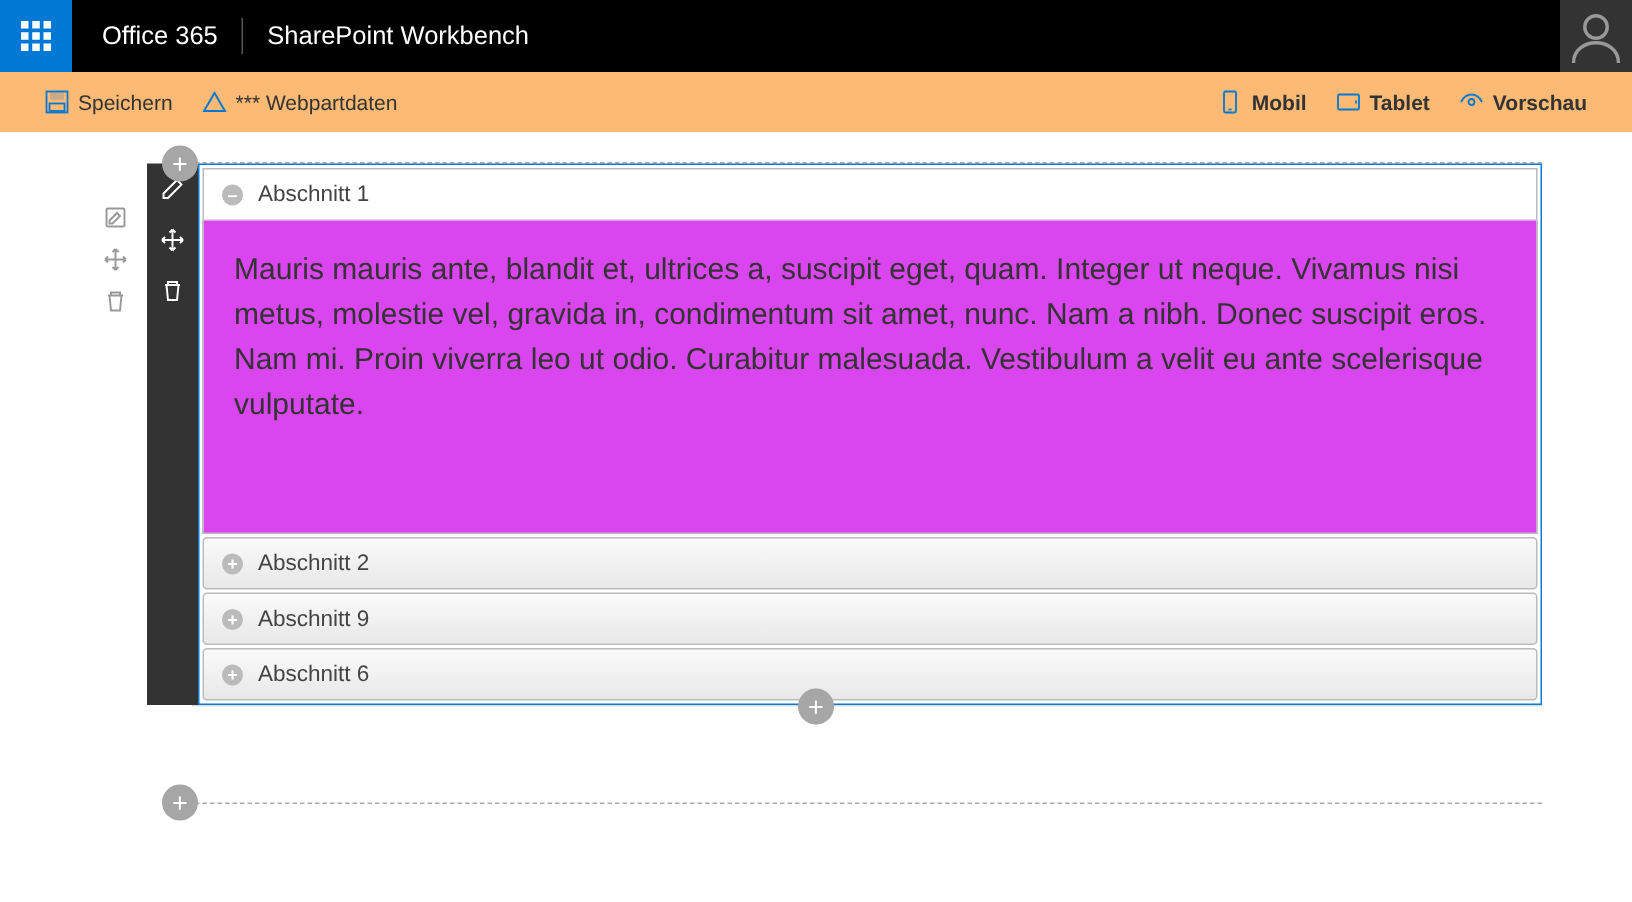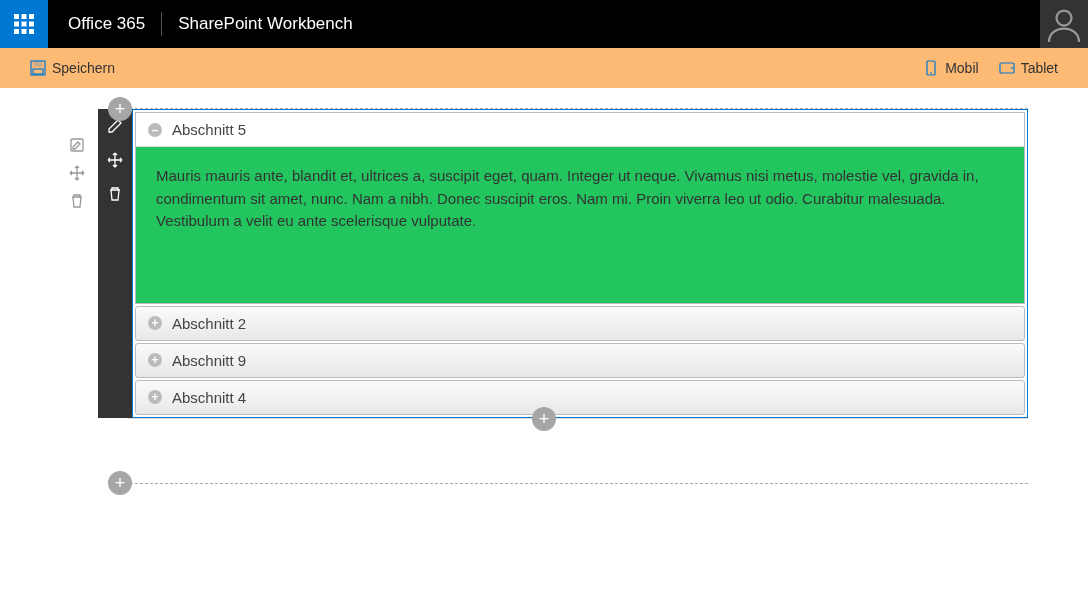--- a/index.html
+++ b/index.html
@@ -15,41 +15,41 @@
 .spacer { flex: 1; }
 .avatar { width: 48px; height: 48px; background: #333; display: flex; align-items: center; justify-content: center; }
 .avatar svg { width: 36px; height: 36px; }
 
 
 .cmdbar { height: 40px; display: flex; align-items: center; padding: 0 20px; background: #fdba74; }
 .cmdbtn { display: flex; align-items: center; gap: 6px; padding: 0 10px; height: 32px; font-size: 14px; color: #333; cursor: pointer; }
 .cmdbtn .ic { display: inline-flex; align-items: center; justify-content: center; width: 16px; height: 16px; }
 .cmdbtn svg { width: 16px; height: 16px; }
 .cmdspacer { flex: 1; }
-.cmdright { display: flex; }
+.cmdright { display: flex; font-weight: bold; }
 
 
 .canvas { padding: 20px 60px 0; }
 .canvas-inner { position: relative; }
 .dashed-top { border-top: 1px dashed #aaa; position: relative; height: 1px; margin-left: 60px; }
 .add-btn { position: absolute; left: -12px; top: -12px; width: 24px; height: 24px; border-radius: 50%; background: #a6a6a6; color: #fff; display: flex; align-items: center; justify-content: center; font-size: 18px; line-height: 1; cursor: pointer; }
 
 .side-tools { width: 34px; display: flex; flex-direction: column; align-items: center; gap: 12px; padding-top: 28px; color: #999; }
 .side-tools svg { width: 16px; height: 16px; cursor: pointer; }
 
 .dark-tools { width: 34px; background: #333; display: flex; flex-direction: column; align-items: center; gap: 0; margin-left: 4px; }
 .dark-tools .dtool { width: 34px; height: 34px; display: flex; align-items: center; justify-content: center; color: #fff; cursor: pointer; }
 .dark-tools svg { width: 16px; height: 16px; }
 
 .webpart-wrap { flex: 1; border: 1px solid #0078d4; padding: 2px; margin-left: 0; position: relative; }
 .accordion { }
 .acc-header { border: 1px solid #bbb; background: #f0f0f0; background-image: linear-gradient(#fafafa,#e8e8e8); padding: 8px 12px; font-size: 15px; color: #444; display: flex; align-items: center; gap: 10px; cursor: pointer; }
 .acc-header.expanded { background: #fff; background-image: none; border-bottom: 1px solid #ddd; }
 .acc-toggle { width: 14px; height: 14px; border-radius: 50%; background: #bbb; color: #fff; font-size: 12px; line-height: 14px; text-align: center; font-weight: bold; }
-.acc-body { border: 1px solid #bbb; border-top: none; padding: 18px 20px 70px 20px; font-size: 15px; color: #333; line-height: 1.5; background: #22c55e; }
+.acc-body { border: 1px solid #bbb; border-top: none; padding: 18px 20px 70px 20px; font-size: 20px; color: #333; line-height: 1.5; background: #d946ef; }
 .acc-header + .acc-header { margin-top: 2px; }
 .acc-body + .acc-header { margin-top: 2px; }
 .acc-header.collapsed { border-radius: 3px; }
 
 .plus-middle { width: 24px; height: 24px; border-radius: 50%; background: #a6a6a6; color: #fff; display: flex; align-items: center; justify-content: center; font-size: 18px; line-height: 1; margin: 0 auto; position: relative; top: -12px; cursor: pointer; }
 .thin-line { border-top: 1px solid #ddd; margin-left: 68px; margin-right: 0; }
 
 .dashed-bottom-wrap { position: relative; margin-top: 40px; margin-left: 60px; }
 .dashed-bottom { border-top: 1px dashed #aaa; height: 1px; }
 
@@ -88,40 +88,57 @@
   <div class="cmdbtn">
     <span class="ic">
         <svg viewBox="0 0 16 16" fill="none" stroke="#0078d4" stroke-width="1.2">
           <rect x="1" y="1" width="14" height="14"></rect>
           <rect x="4" y="1" width="8" height="5" fill="#0078d4" opacity="0.2"></rect>
           <rect x="3" y="9" width="10" height="5"></rect>
         </svg>
       </span>
     <span>Speichern</span>
   </div>
+  <div class="cmdbtn">
+    <span class="ic">
+        <svg viewBox="0 0 16 16" fill="none" stroke="#0078d4" stroke-width="1.3">
+          <path d="M8 2 L15 14 L1 14 Z"></path>
+        </svg>
+      </span>
+    <span>*** Webpartdaten</span>
+  </div>
   <div class="cmdspacer"></div>
   <div class="cmdright">
     <div class="cmdbtn">
       <span class="ic">
           <svg viewBox="0 0 16 16" fill="none" stroke="#0078d4" stroke-width="1.2">
             <rect x="4" y="1" width="8" height="14" rx="1"></rect>
             <line x1="7" y1="13" x2="9" y2="13"></line>
           </svg>
         </span>
       <span>Mobil</span>
     </div>
     <div class="cmdbtn">
       <span class="ic">
           <svg viewBox="0 0 16 16" fill="none" stroke="#0078d4" stroke-width="1.2">
             <rect x="1" y="3" width="14" height="10" rx="1"></rect>
             <line x1="13" y1="7" x2="13" y2="9"></line>
           </svg>
         </span>
       <span>Tablet</span>
     </div>
+    <div class="cmdbtn">
+      <span class="ic">
+          <svg viewBox="0 0 16 16" fill="none" stroke="#0078d4" stroke-width="1.2">
+            <path d="M1 8 C3 4 6 3 8 3 s5 1 7 5"></path>
+            <circle cx="8" cy="8" r="2"></circle>
+          </svg>
+        </span>
+      <span>Vorschau</span>
+    </div>
   </div>
 </div>
 
 <div class="canvas">
   <div class="canvas-inner">
     <div class="dashed-top">
       <div class="add-btn">+</div>
     </div>
 
     <div class="zone-outer">
@@ -153,34 +170,34 @@
             <svg viewBox="0 0 16 16" fill="none" stroke="#fff" stroke-width="1.3">
               <path d="M3 4h10M5 4V2h6v2M4 4l1 10h6l1-10"></path>
             </svg>
           </div>
       </div>
 
       <div class="webpart-wrap">
         <div class="accordion">
           <div class="acc-header expanded">
             <span class="acc-toggle">–</span>
-            <span>Abschnitt 5</span>
+            <span>Abschnitt 1</span>
           </div>
           <div class="acc-body">Mauris mauris ante, blandit et, ultrices a, suscipit eget, quam. Integer ut neque. Vivamus nisi metus, molestie vel, gravida in, condimentum sit amet, nunc. Nam a nibh. Donec suscipit eros. Nam mi. Proin viverra leo ut odio. Curabitur malesuada. Vestibulum a velit eu ante scelerisque vulputate.</div>
           <div class="acc-header collapsed">
             <span class="acc-toggle">+</span>
             <span>Abschnitt 2</span>
           </div>
           <div class="acc-header collapsed">
             <span class="acc-toggle">+</span>
             <span>Abschnitt 9</span>
           </div>
           <div class="acc-header collapsed">
             <span class="acc-toggle">+</span>
-            <span>Abschnitt 4</span>
+            <span>Abschnitt 6</span>
           </div>
         </div>
       </div>
     </div>
 
     <div class="thin-line"></div>
     <div class="plus-middle">+</div>
 
     <div class="dashed-bottom-wrap">
       <div class="add-btn" style="left:-12px; top:-12px;">+</div>

